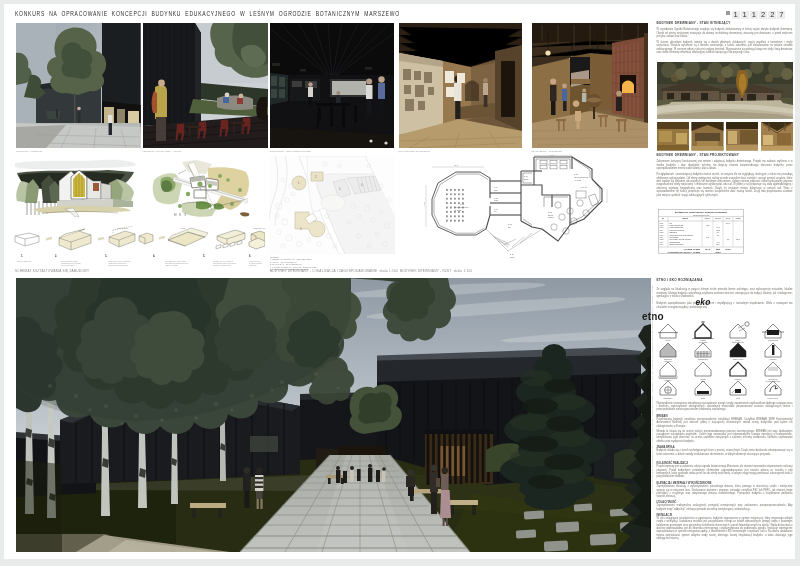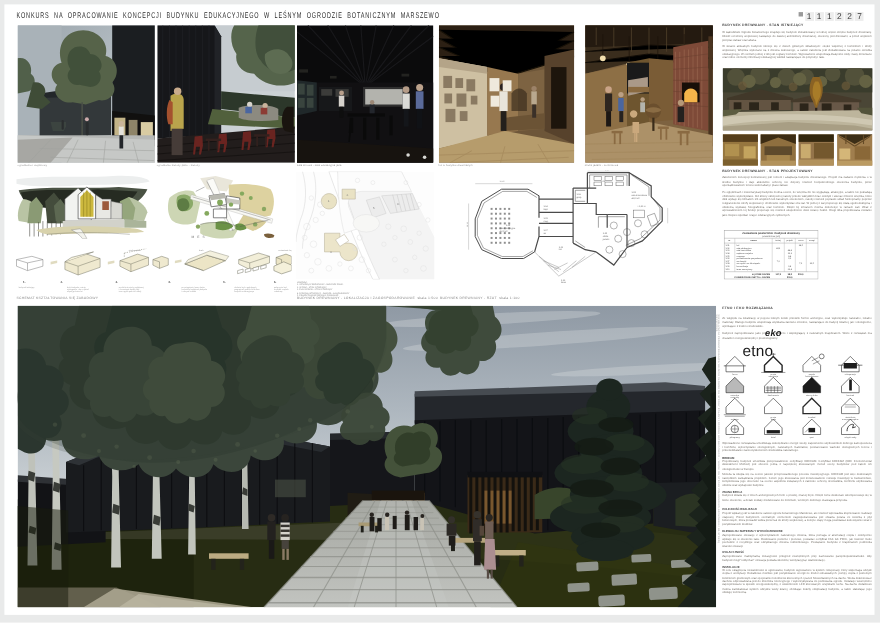--- a/index.html
+++ b/index.html
@@ -1191,21 +1191,21 @@
       <circle cx="336" cy="190" r="2" fill="#282420"></circle>
       <circle cx="354" cy="188" r="2" fill="#282420"></circle>
       <circle cx="368" cy="191" r="1.8" fill="#282420"></circle>
 </g>
 <path d="M0 182 L46 186 L46 274 L0 274 Z" fill="#171c0b" opacity=".5"></path>
 </svg>
 
 <div class="h1" style="left:656.5px;top:277.5px;">ETNO I EKO ROZWIĄZANIA</div>
 <div class="txt" style="left:656.5px;top:288.4px;width:136px;">Ze względu na lokalizację w pojęciu leśnym ścisłe przeszło formie archetypu, oraz wykorzystuje naturalne, lokalne materiały. Dlatego budynku uzupełniają uzyskania zarówno etniczne, nawiązujące do tradycji lokalnej, jak i ekologiczne, wynikające z troski o środowisko.</div>
 <div class="txt" style="left:656.5px;top:302.4px;width:136px;">Budynek zaprojektowano jako prosty w odbiorze i współgrający z naturalnym krajobrazem. Wiele z rozwiązań ma charakter energooszczędny i proekologiczny.</div>
-<div class="abs" style="left:675px;top:310.5px;font-size:14px;font-weight:normal;color:#1a1a1a;letter-spacing:.2px;">etno</div>
+<div class="abs" style="left:642px;top:310.5px;font-size:10px;font-weight:bold;color:#1a1a1a;letter-spacing:.2px;">etno</div>
 <div class="abs" style="left:695.5px;top:297px;font-size:8.4px;font-weight:bold;color:#1a1a1a;letter-spacing:.2px;font-style:italic;">eko</div>
 <svg class="abs" style="left:654px;top:320px;" width="140" height="80" viewBox="0 0 140 80">
 <g stroke="#2a2a2a" fill="none" stroke-width=".55">
 
 <path d="M6 12 L14 4 L22 12 L22 18 L6 18 Z"></path>
       <line x1="4" y1="12.6" x2="24" y2="12.6"></line>
 <path d="M41 12 L49 4 L57 12 L57 18 L41 18 Z" stroke-width="1.3"></path>
       <line x1="49" y1="4" x2="49" y2="1"></line>
       <line x1="47" y1="2" x2="51" y2="2"></line>
       <path d="M38 18.6 L60 18.6" stroke-width=".4"></path>

